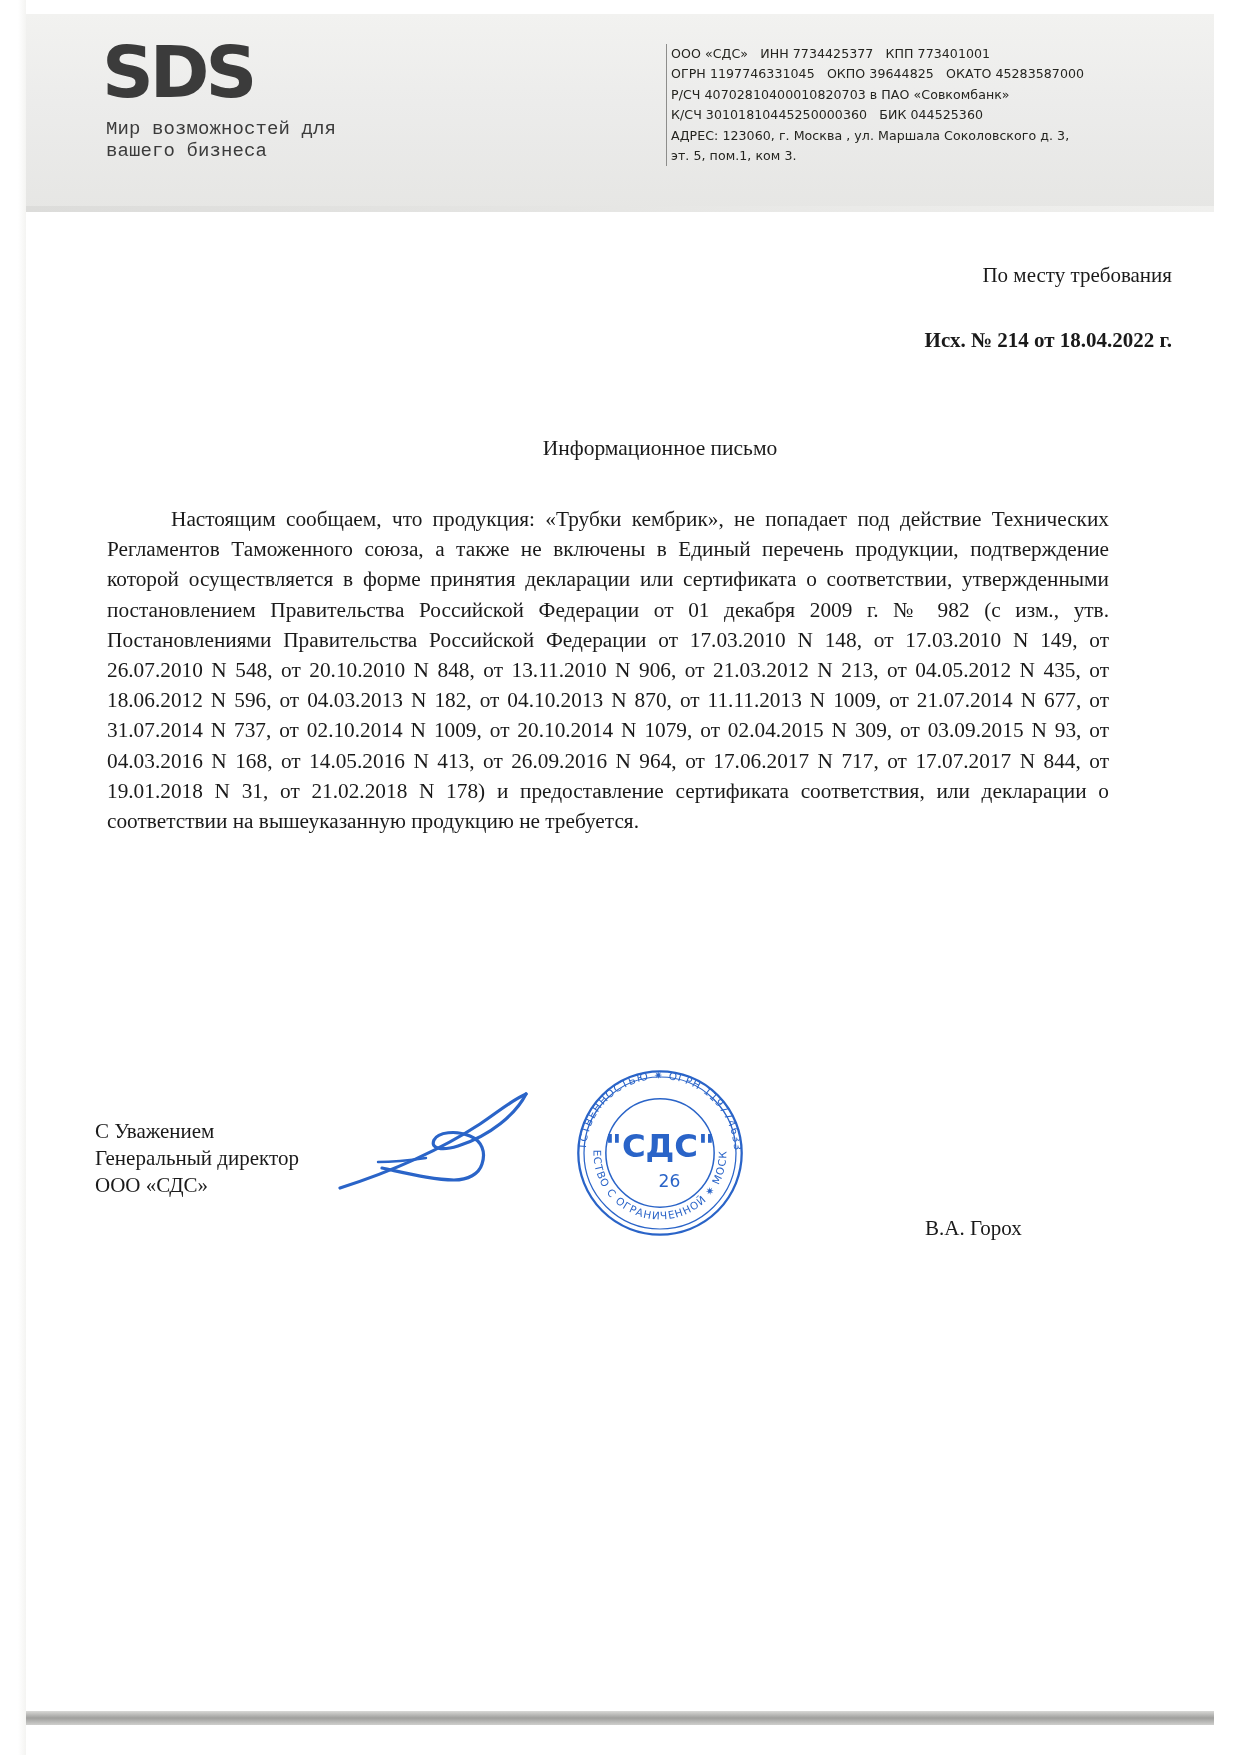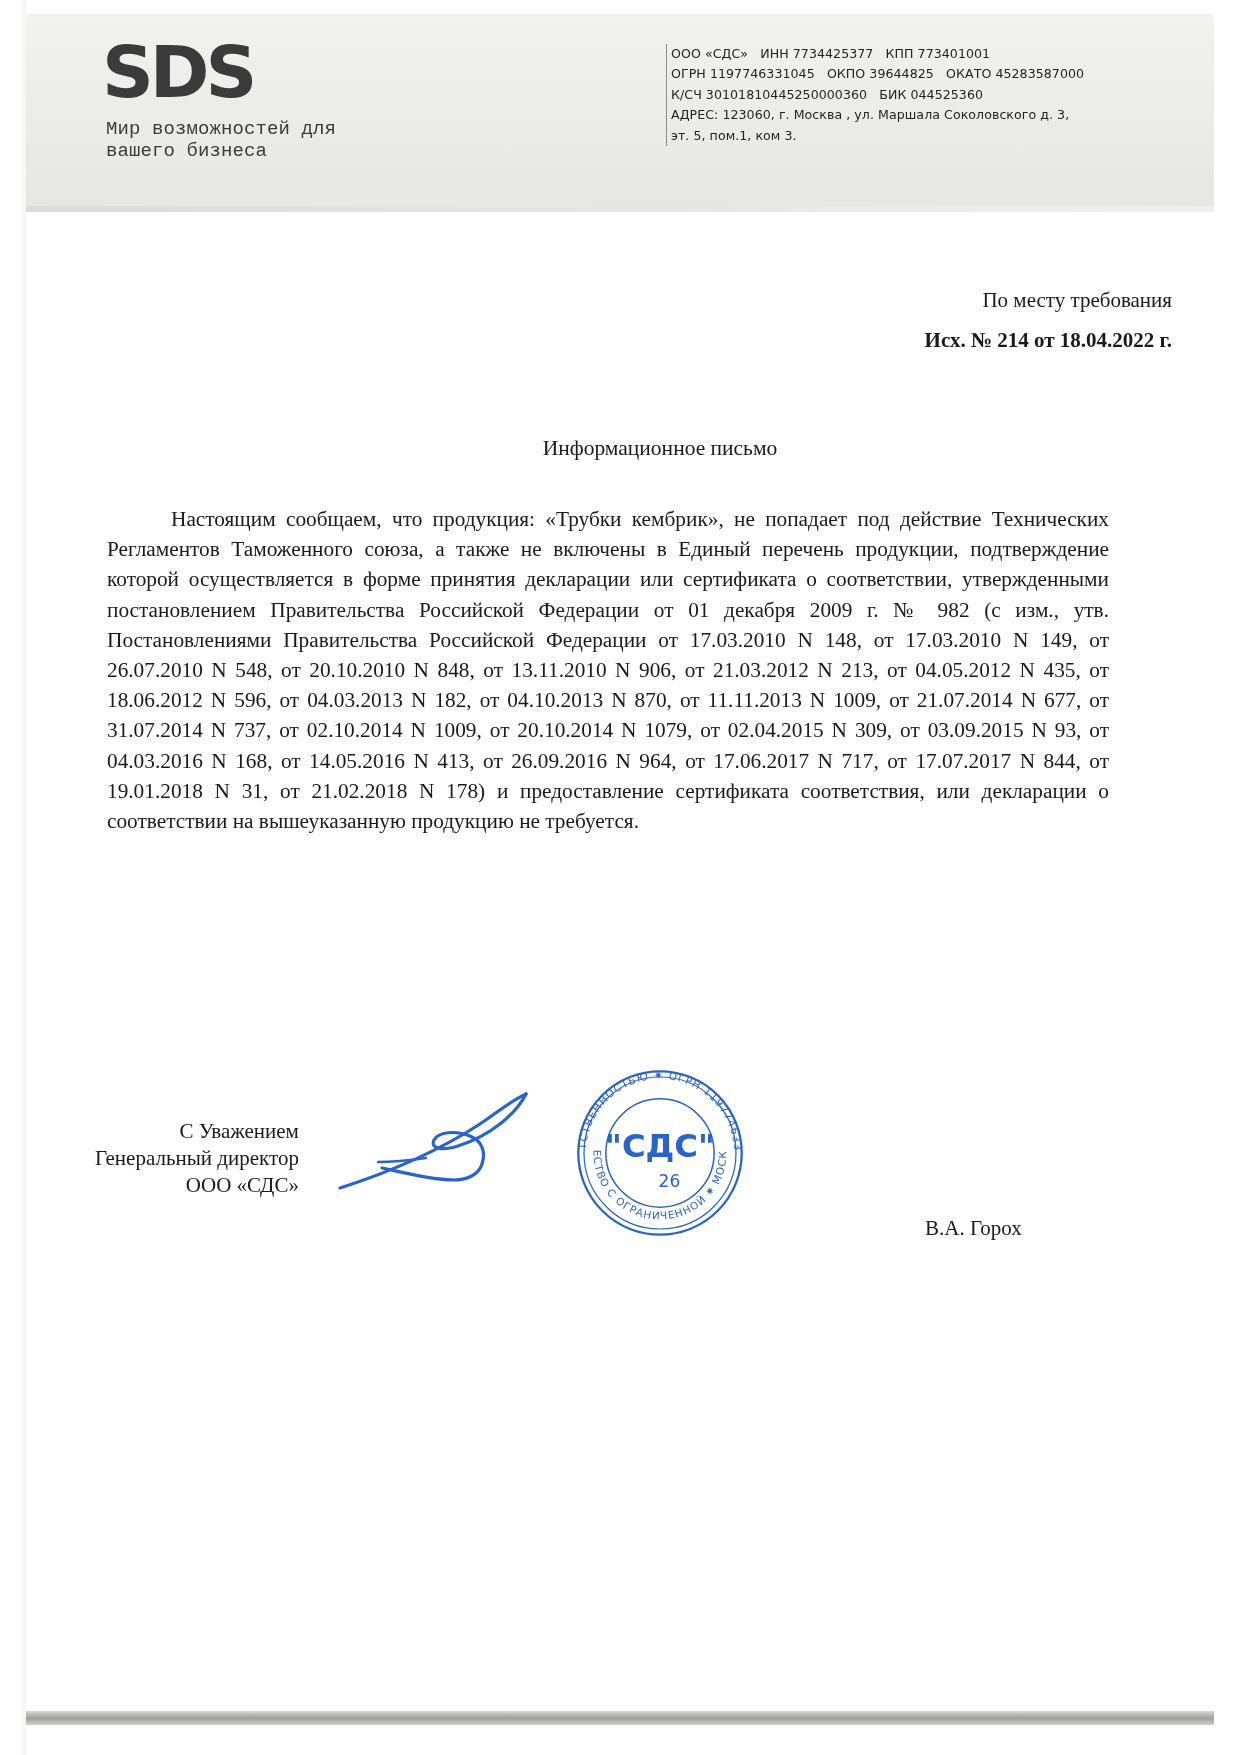--- a/index.html
+++ b/index.html
@@ -69,21 +69,21 @@
     line-height: 1.62;
     color: #24241f;
     letter-spacing: 0.05px;
   }
   .req-block div { white-space: pre; }
 
   
   .to-line {
     position: absolute;
     right: 68px;
-    top: 288px;
+    top: 263px;
     font-size: 21px;
   }
   .ref-line {
     position: absolute;
     right: 68px;
     top: 328px;
     font-size: 21px;
     font-weight: bold;
   }
 
@@ -112,21 +112,20 @@
   .body-text p.indent { text-indent: 64px; }
   .body-text p.second { margin-top: 28px; }
 
   
   .sign-left {
     position: absolute;
     left: 95px;
     top: 1118px;
     font-size: 21px;
     line-height: 27px;
-    text-align: right;
   }
   .sign-name {
     position: absolute;
     left: 925px;
     top: 1168px;
     font-size: 21px;
     margin-top: 48px;
   }
 
   
@@ -172,20 +171,21 @@
 <div class="letterhead">
 
   <div class="logo-block">
     <div class="logo-text">SDS</div>
     <div class="logo-slogan">Мир возможностей для вашего бизнеса</div>
   </div>
 
   <div class="req-block">
     <div>ООО «СДС»   ИНН 7734425377   КПП 773401001</div>
     <div>ОГРН 1197746331045   ОКПО 39644825   ОКАТО 45283587000</div>
+    <div>Р/СЧ 40702810400010820703 в ПАО «Совкомбанк»</div>
     <div>К/СЧ 30101810445250000360   БИК 044525360</div>
     <div>АДРЕС: 123060, г. Москва , ул. Маршала Соколовского д. 3,</div>
     <div>эт. 5, пом.1, ком 3.</div>
   </div>
 </div>
 
 <div class="to-line">По месту требования</div>
 <div class="ref-line">Исх. № 214 от 18.04.2022 г.</div>
 
 <div class="doc-title">Информационное письмо</div>

